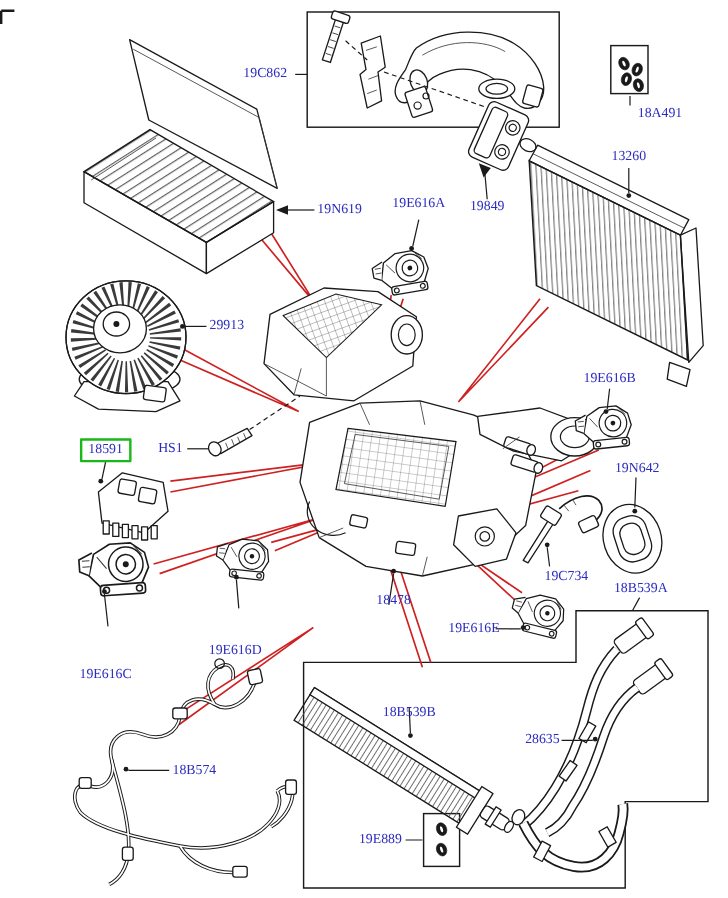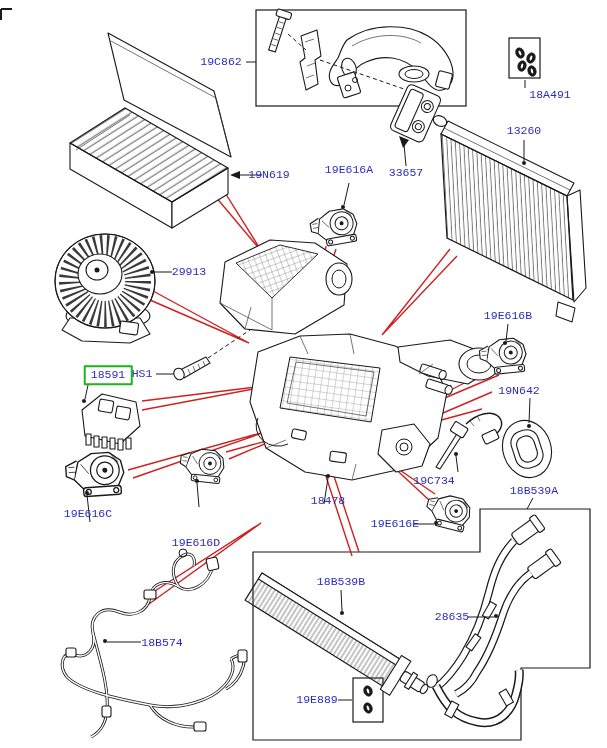--- a/index.html
+++ b/index.html
@@ -1,21 +1,21 @@
 <!DOCTYPE html>
 <html style="--label-text: #2B2BC0; --leader-line: #CF2121; --highlight-box: #19B819; --line-art: #1A1A1A; --background: #FFFFFF;"><head>
 <meta charset="utf-8">
 <style>
   html,body{margin:0;padding:0;background:#fff;}
   #stage{position:relative;width:607px;height:748px;background:var(--background,#fff);
-         font-family:Liberation Mono, monospace;overflow:hidden;}
+         font-family:Liberation Serif, serif;overflow:hidden;}
   #art{position:absolute;left:0;top:0;}
   .lbl{position:absolute;transform:translate(-50%,-50%);font-size:11.5px;line-height:1;
        color:var(--label-text,#2b2bc0);white-space:nowrap;letter-spacing:0;}
-  .lbl.hl{border:2.4px solid var(--highlight-box,#19b819);padding:2px 5px;border-radius:1px;margin-left:20px;}
+  .lbl.hl{border:2.4px solid var(--highlight-box,#19b819);padding:2px 5px;border-radius:1px;}
   
   .o{fill:#fff;stroke:#1a1a1a;stroke-width:1.1;stroke-linejoin:round;}
   .s{fill:none;stroke:#1a1a1a;stroke-width:1;stroke-linejoin:round;}
   .t{fill:none;stroke:#3a3a3a;stroke-width:.7;}
   .red{fill:none;stroke:var(--leader-line,#cf2121);stroke-width:1.4;}
   .blk{fill:none;stroke:#1a1a1a;stroke-width:1;}
   .dash{stroke-dasharray:4 3;}
   .dot{fill:#1a1a1a;stroke:none;}
   .dark{fill:#1a1a1a;stroke:#1a1a1a;stroke-width:.5;}
   .box{fill:none;stroke:#1a1a1a;stroke-width:1.2;}
@@ -328,32 +328,32 @@
         <circle class="dot" cx="342" cy="613" r="2"></circle>
     <path class="blk" d="M338,700 H352"></path>
     <path class="blk" d="M141,642 H107"></path>
         <circle class="dot" cx="105" cy="641" r="2"></circle>
   </g>
 </svg>
 
 <div class="lbl" style="left:221px;top:62px">19C862</div>
 <div class="lbl" style="left:550px;top:95px">18A491</div>
 <div class="lbl" style="left:524px;top:131px">13260</div>
-<div class="lbl" style="left:269px;top:175px">19N619</div>
+<div class="lbl" style="left:283px;top:175px">19N619</div>
 <div class="lbl" style="left:349px;top:170px">19E616A</div>
-<div class="lbl" style="left:406px;top:173px">33657</div>
+<div class="lbl" style="left:406px;top:173px">19849</div>
 <div class="lbl" style="left:189px;top:272px">29913</div>
 <div class="lbl" style="left:508px;top:316px">19E616B</div>
-<div class="lbl" style="left:519px;top:391px">19N642</div>
+<div class="lbl" style="left:531px;top:391px">19N642</div>
 <div class="lbl hl" style="left:88px;top:375px">18591</div>
 <div class="lbl" style="left:142px;top:374px">HS1</div>
-<div class="lbl" style="left:88px;top:514px">19E616C</div>
+<div class="lbl" style="left:88px;top:563px">19E616C</div>
 <div class="lbl" style="left:196px;top:543px">19E616D</div>
 <div class="lbl" style="left:328px;top:501px">18478</div>
-<div class="lbl" style="left:434px;top:481px">19C734</div>
+<div class="lbl" style="left:472px;top:481px">19C734</div>
 <div class="lbl" style="left:395px;top:524px">19E616E</div>
 <div class="lbl" style="left:534px;top:491px">18B539A</div>
 <div class="lbl" style="left:452px;top:617px">28635</div>
-<div class="lbl" style="left:341px;top:582px">18B539B</div>
+<div class="lbl" style="left:341px;top:594px">18B539B</div>
 <div class="lbl" style="left:317px;top:700px">19E889</div>
 <div class="lbl" style="left:162px;top:643px">18B574</div>
 
 </div>
 
 </body></html>

